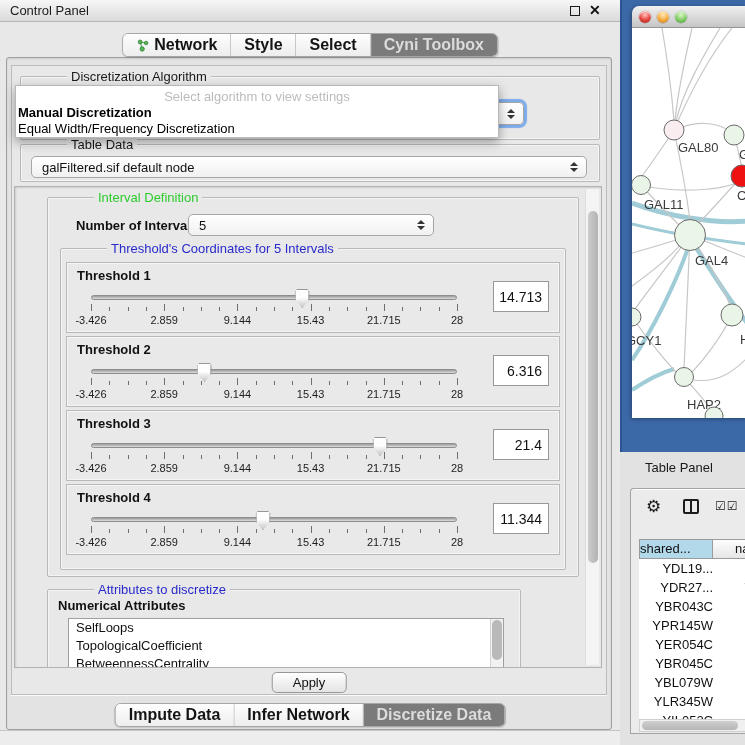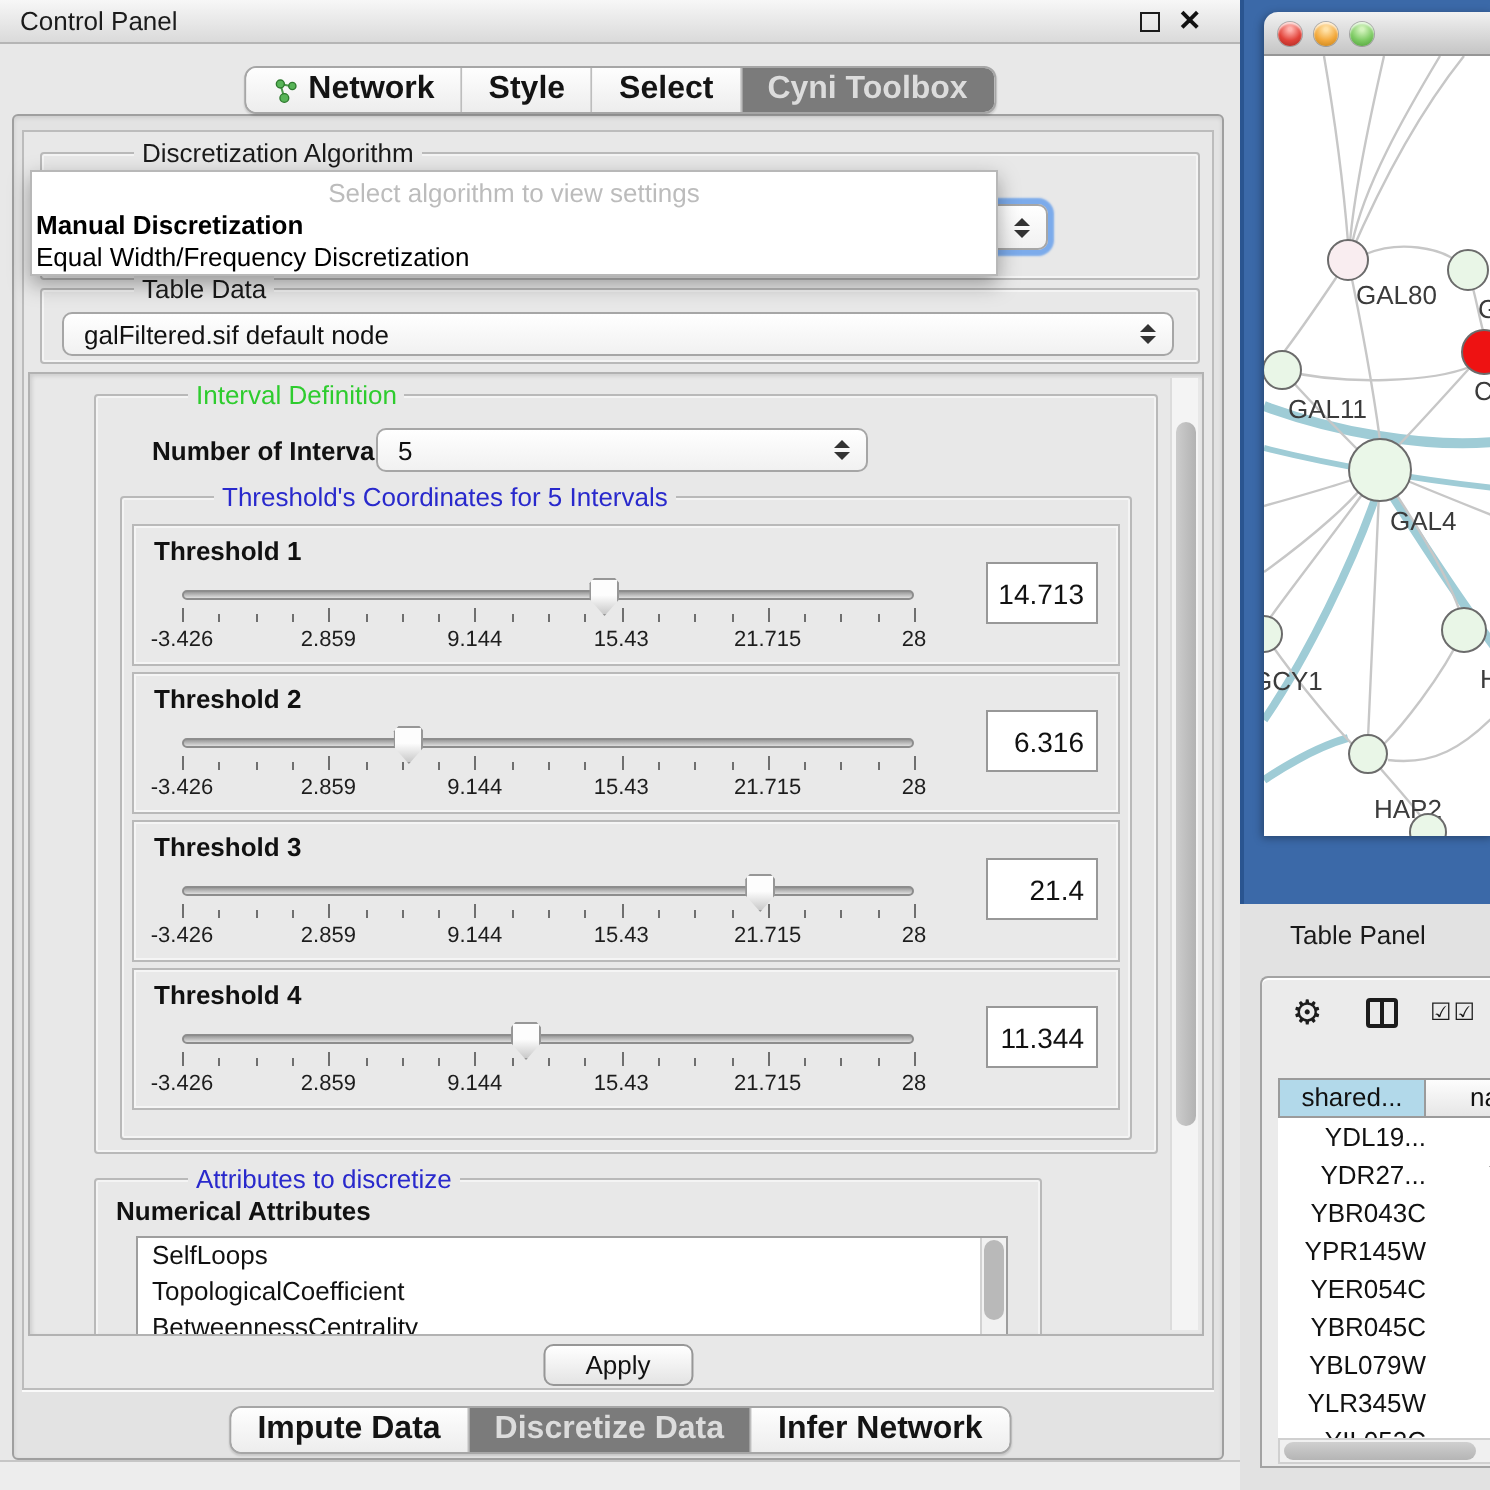--- a/index.html
+++ b/index.html
@@ -124,21 +124,21 @@
   .gear-icon { position:absolute; left:15px; top:7px; font-size:17px; color:#1c1c1c; }
   .col-icon { position:absolute; left:52px; top:10px; width:16px; height:15px;
     border:2px solid #1c1c1c; border-radius:2px; }
   .col-icon::after { content:""; position:absolute; left:50%; top:0; bottom:0; width:2px;
     margin-left:-1px; background:#1c1c1c; }
   .checks-icon { position:absolute; left:84px; top:10px; font-size:12px; color:#1c1c1c; letter-spacing:1px; }
   .tp-table { position:absolute; left:8px; top:50px; width:140px; }
   .thead { display:flex; }
   .th { height:20px; font-size:13px; color:#111; border:1px solid #9b9b9b;
     background:linear-gradient(#fdfdfd,#e6e6e6); line-height:18px; }
-  .th.c1 { width:74px; text-align:center; background:#b2d9ea; }
+  .th.c1 { width:74px; text-align:left; background:#b2d9ea; }
   .th.c2 { width:66px; border-left:none; padding-left:22px; }
   .tr { display:flex; background:#fff; }
   .td { height:19px; line-height:19px; font-size:13px; color:#111; padding-left:5px;
     overflow:hidden; white-space:nowrap;text-align:right; }
   .td.c1 { width:74px; }
   .td.c2 { width:66px; }
   .hscroll { position:absolute; left:8px; top:230px; width:107px; height:13px;
     background:#f0f0f0; border:1px solid #d0d0d0; border-right:none; }
   .hthumb { position:absolute; left:2px; top:1px; width:96px; height:9px;
     border-radius:5px; background:linear-gradient(#cfcfcf,#b5b5b5); }
@@ -399,25 +399,25 @@
       </div>
 
       <button class="apply-btn">Apply</button>
     </div>
   </div>
 
   <div class="tabstrip bottom">
     <div class="tab">
         <span>Impute Data</span>
       </div>
+    <div class="tab">
+        <span>Infer Network</span>
+      </div>
     <div class="tab active">
         <span>Discretize Data</span>
-      </div>
-    <div class="tab">
-        <span>Infer Network</span>
       </div>
   </div>
 </div>
 
 <div class="right-blue">
   <div class="mac-window">
     <div class="mac-titlebar">
       <span class="light red"></span>
       <span class="light yellow"></span>
       <span class="light green"></span>

